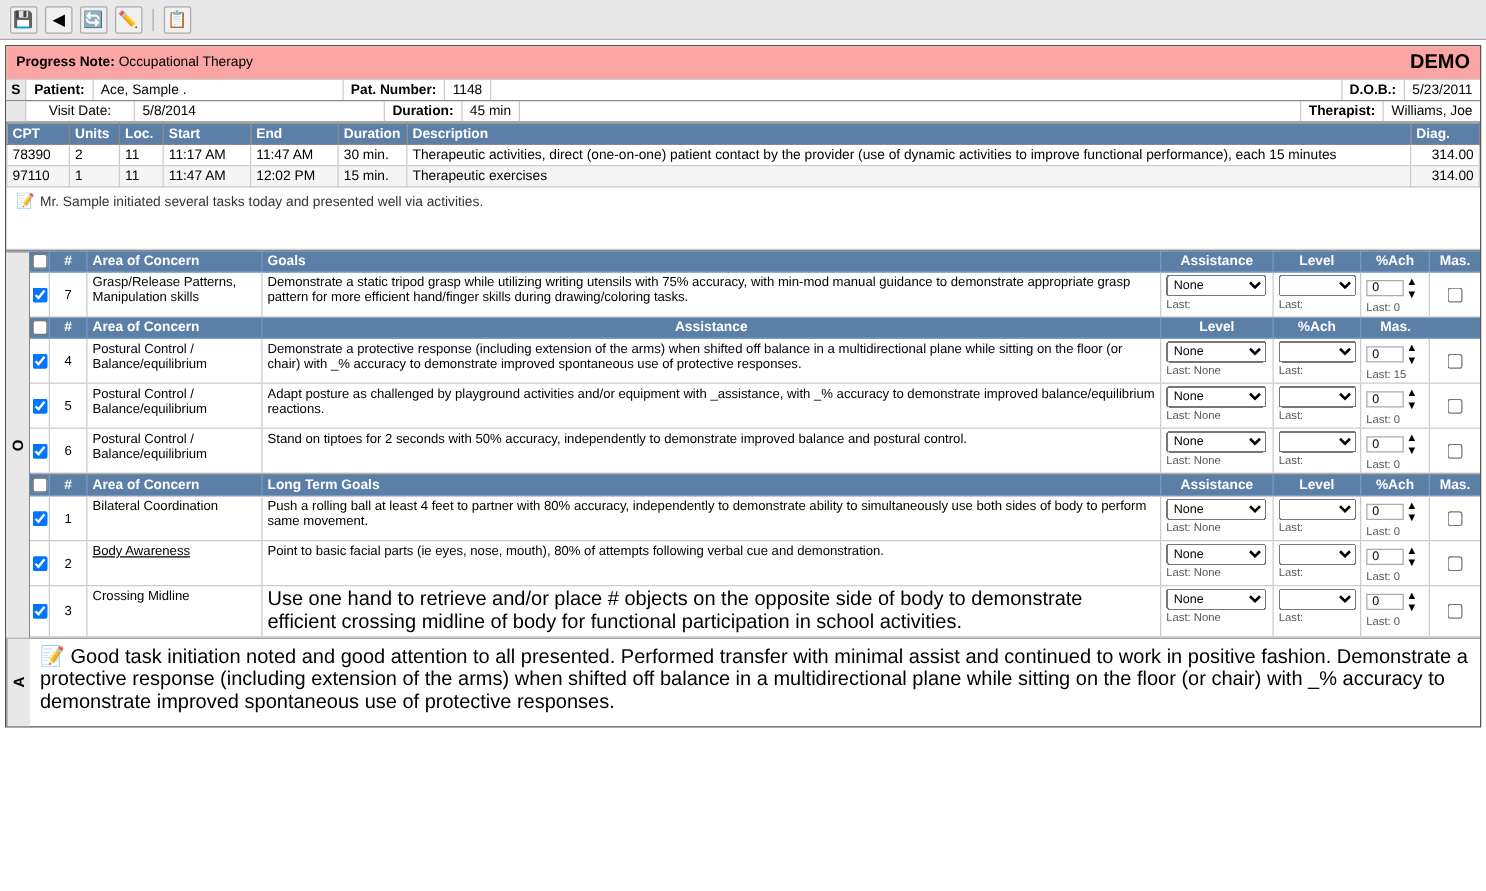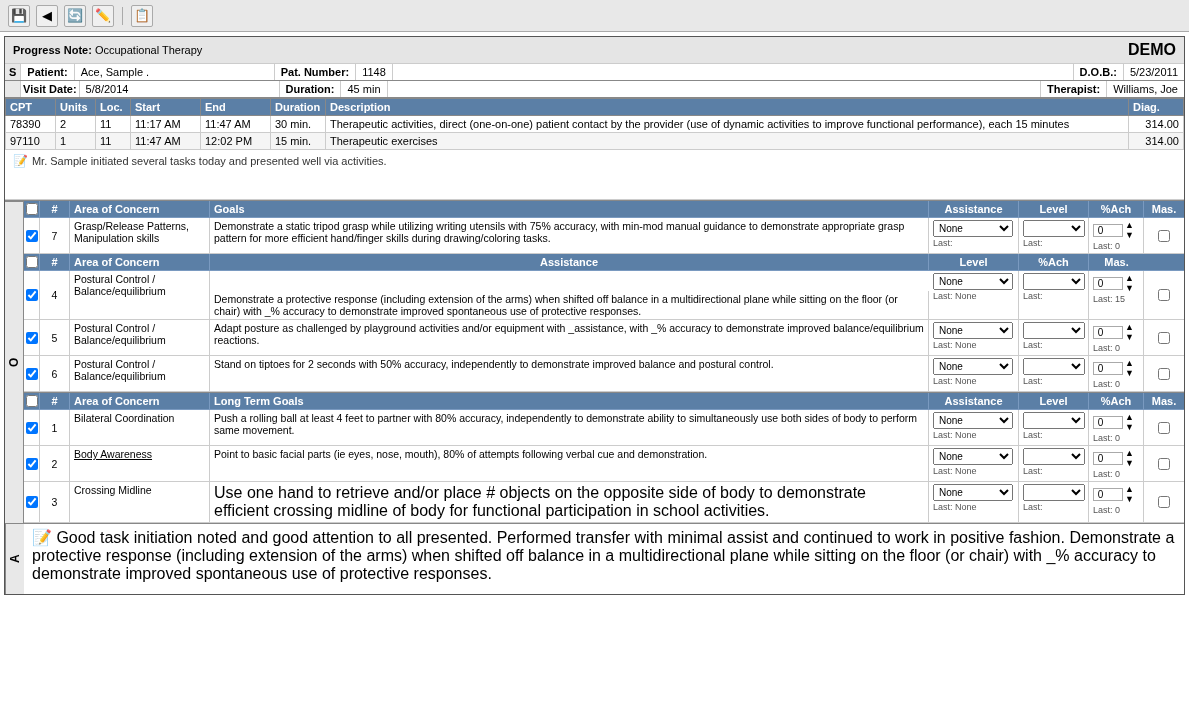--- a/index.html
+++ b/index.html
@@ -28,21 +28,21 @@
     .main-container {
       border: 1px solid #555;
       margin: 4px;
     }
 
     .title-bar {
       display: flex;
       justify-content: space-between;
       align-items: center;
       padding: 4px 8px;
-      background: #e5e5e5;
+      background: #fca5a5;
       border-bottom: 1px solid #ccc;
     }
 
     
     .cpt-table {
       width: 100%;
       border-collapse: collapse;
       font-size: 11px;
     }
     .cpt-table th {
@@ -129,21 +129,21 @@
     <div style="padding:2px 6px; border-right:1px solid #ccc; min-width:200px;">Ace, Sample .</div>
     <div style="font-weight:bold; padding:2px 6px; border-right:1px solid #ccc;">Pat. Number:</div>
     <div style="padding:2px 6px; border-right:1px solid #ccc;">1148</div>
     <div style="flex:1; border-right:1px solid #ccc;"></div>
     <div style="font-weight:bold; padding:2px 6px; border-right:1px solid #ccc;">D.O.B.:</div>
     <div style="padding:2px 6px;">5/23/2011</div>
   </div>
 
   <div style="display:flex; border-bottom:1px solid #888; font-size:11px;">
     <div style="min-width:16px; border-right:1px solid #ccc; background:#e8e8e8;"></div>
-    <div style="font-weight:bold; padding:2px 2px; border-right:1px solid #ccc;">Visit Date:</div>
+    <div style="font-weight:normal; padding:2px 18px; border-right:1px solid #ccc;">Visit Date:</div>
     <div style="padding:2px 6px; border-right:1px solid #ccc; min-width:200px;">5/8/2014</div>
     <div style="font-weight:bold; padding:2px 6px; border-right:1px solid #ccc;">Duration:</div>
     <div style="padding:2px 6px; border-right:1px solid #ccc;">45 min</div>
     <div style="flex:1; border-right:1px solid #ccc;"></div>
     <div style="font-weight:bold; padding:2px 6px; border-right:1px solid #ccc;">Therapist:</div>
     <div style="padding:2px 6px;">Williams, Joe</div>
   </div>
 
   <table class="cpt-table">
     <thead>
@@ -251,21 +251,21 @@
         <div style="padding:2px 4px; text-align:center;">Mas.</div>
       </div>
 
       <div id="stg-rows">
           <div style="display: grid; grid-template-columns: 16px 30px 140px 1fr 90px 70px 55px 40px; border-bottom: 1px solid rgb(204, 204, 204); font-size: 10.5px;">
             <div style="padding: 2px 4px; border-right: 1px solid rgb(204, 204, 204); display: flex; align-items: center; justify-content: center;">
               <input type="checkbox" class="checkbox-input" checked="" style="">
             </div>
             <div style="padding: 2px 4px; border-right: 1px solid rgb(204, 204, 204); display: flex; align-items: center; justify-content: center;">4</div>
             <div style="padding: 2px 4px; border-right: 1px solid rgb(204, 204, 204); font-size: 10.5px;">Postural Control / Balance/equilibrium</div>
-            <div style="padding: 2px 4px; border-right: 1px solid rgb(204, 204, 204); font-size: 10.5px; margin-top: 20px;">Demonstrate a protective response (including extension of the arms) when shifted off balance in a multidirectional plane while sitting on the floor (or chair) with _% accuracy to demonstrate improved spontaneous use of protective responses.</div>
+            <div style="padding: 2px 4px; border-right: 1px solid rgb(204, 204, 204); font-size: 10.5px;">Demonstrate a protective response (including extension of the arms) when shifted off balance in a multidirectional plane while sitting on the floor (or chair) with _% accuracy to demonstrate improved spontaneous use of protective responses.</div>
             <div style="padding: 2px 4px; border-right: 1px solid rgb(204, 204, 204); display: flex; flex-direction: column;">
               <select class="assist-select"><option>None</option><option>Min</option><option>Mod</option><option>Max</option><option>Total</option></select>
               <span class="last-label">Last: None</span>
             </div>
             <div style="padding: 2px 4px; border-right: 1px solid rgb(204, 204, 204); display: flex; flex-direction: column;">
               <select class="level-select"><option></option><option>1</option><option>2</option><option>3</option><option>4</option><option>5</option></select>
               <span class="last-label">Last:</span>
             </div>
             <div style="padding: 2px 4px; border-right: 1px solid rgb(204, 204, 204); display: flex; flex-direction: column;">
               <div style="display: flex; align-items: center; gap: 1px;">

